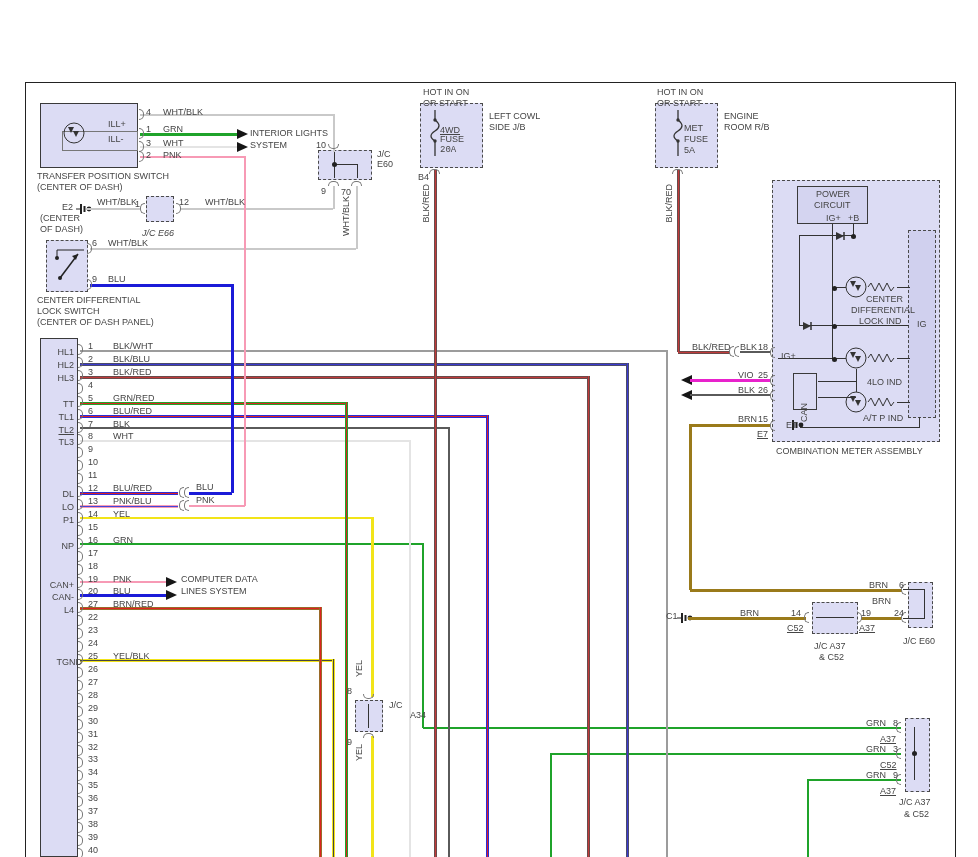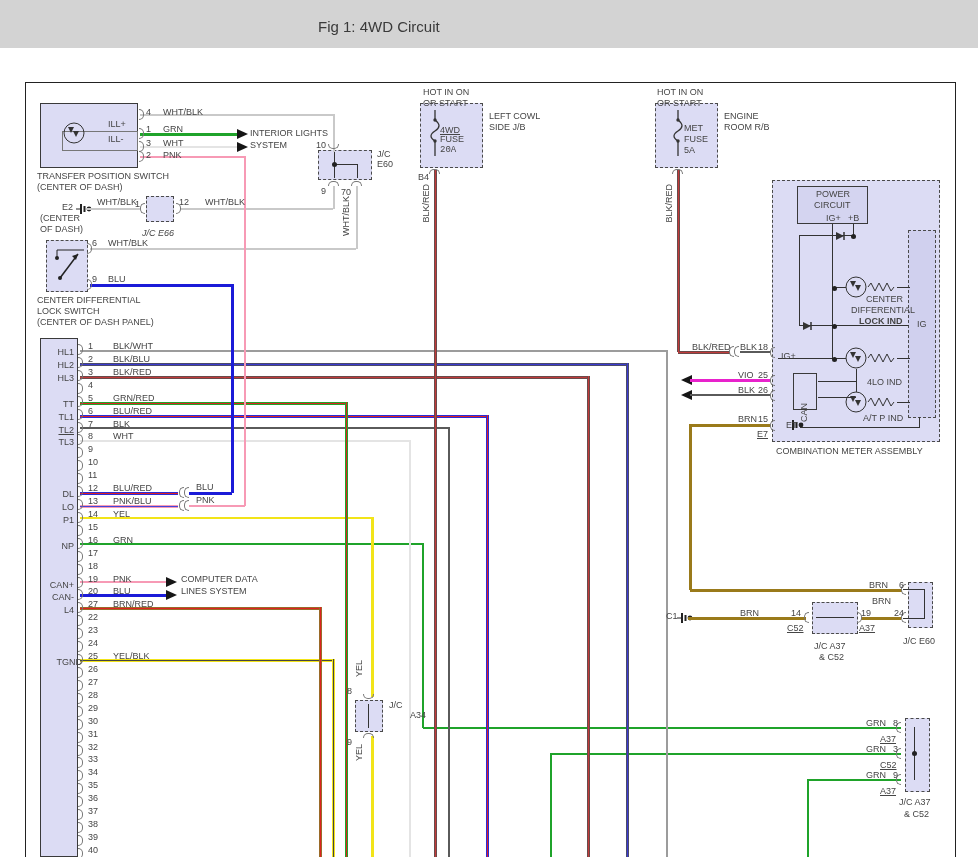--- a/index.html
+++ b/index.html
@@ -50,23 +50,20 @@
   .ar{position:absolute;width:0;height:0;border:5px solid transparent}
   .ar.r{border-left:11px solid #161616;border-right:none}
   .ar.l{border-right:11px solid #161616;border-left:none}
   .dot{position:absolute;width:5px;height:5px;background:#222;border-radius:50%}
   svg{position:absolute;overflow:visible}
 </style>
 </head>
 <body>
 
 <div id="root">
-  <div id="titlebar">
-    <span>Fig 1: 4WD Circuit</span>
-  </div>
   <div id="frame"></div>
 
   <div class="bxs" style="left:40px;top:103px;width:98px;height:65px"></div>
   <div style="position:absolute;left:62px;top:131px;width:74px;height:18px;border:1px solid #777"></div>
   <div class="bx" style="left:46px;top:240px;width:42px;height:52px"></div>
   <div class="bx" style="left:146px;top:196px;width:28px;height:26px"></div>
   <div class="bx" style="left:318px;top:150px;width:54px;height:30px"></div>
   <div class="bx" style="left:420px;top:103px;width:63px;height:65px"></div>
   <div class="bx" style="left:655px;top:103px;width:63px;height:65px"></div>
   <div class="bx" style="left:772px;top:180px;width:168px;height:262px"></div>
@@ -328,21 +325,21 @@
     <div class="lbl" style="left: 684px; top: 145px;">5A</div>
     <div class="lbl" style="left: 724px; top: 111px;">ENGINE</div>
     <div class="lbl" style="left: 724px; top: 122px;">ROOM R/B</div>
     <div class="lbl v" style="left: 664px; top: 184px;">BLK/RED</div>
     <div class="lbl" style="left: 816px; top: 189px;">POWER</div>
     <div class="lbl" style="left: 814px; top: 200px;">CIRCUIT</div>
     <div class="lbl" style="left: 826px; top: 213px;">IG+</div>
     <div class="lbl" style="left: 848px; top: 213px;">+B</div>
     <div class="lbl" style="left: 866px; top: 294px;">CENTER</div>
     <div class="lbl" style="left: 851px; top: 305px;">DIFFERENTIAL</div>
-    <div class="lbl" style="left: 859px; top: 316px; font-weight: bold;">LOCK IND</div>
+    <div class="lbl" style="left: 859px; top: 316px;">LOCK IND</div>
     <div class="lbl" style="left: 917px; top: 319px;">IG</div>
     <div class="lbl" style="left: 692px; top: 342px;">BLK/RED</div>
     <div class="lbl" style="left: 740px; top: 342px;">BLK</div>
     <div class="lbl" style="left: 758px; top: 342px;">18</div>
     <div class="lbl" style="left: 781px; top: 351px;">IG+</div>
     <div class="lbl" style="left: 738px; top: 370px;">VIO</div>
     <div class="lbl" style="left: 758px; top: 370px;">25</div>
     <div class="lbl" style="left: 738px; top: 385px;">BLK</div>
     <div class="lbl" style="left: 758px; top: 385px;">26</div>
     <div class="lbl v" style="left: 799px; top: 403px;">CAN</div>

